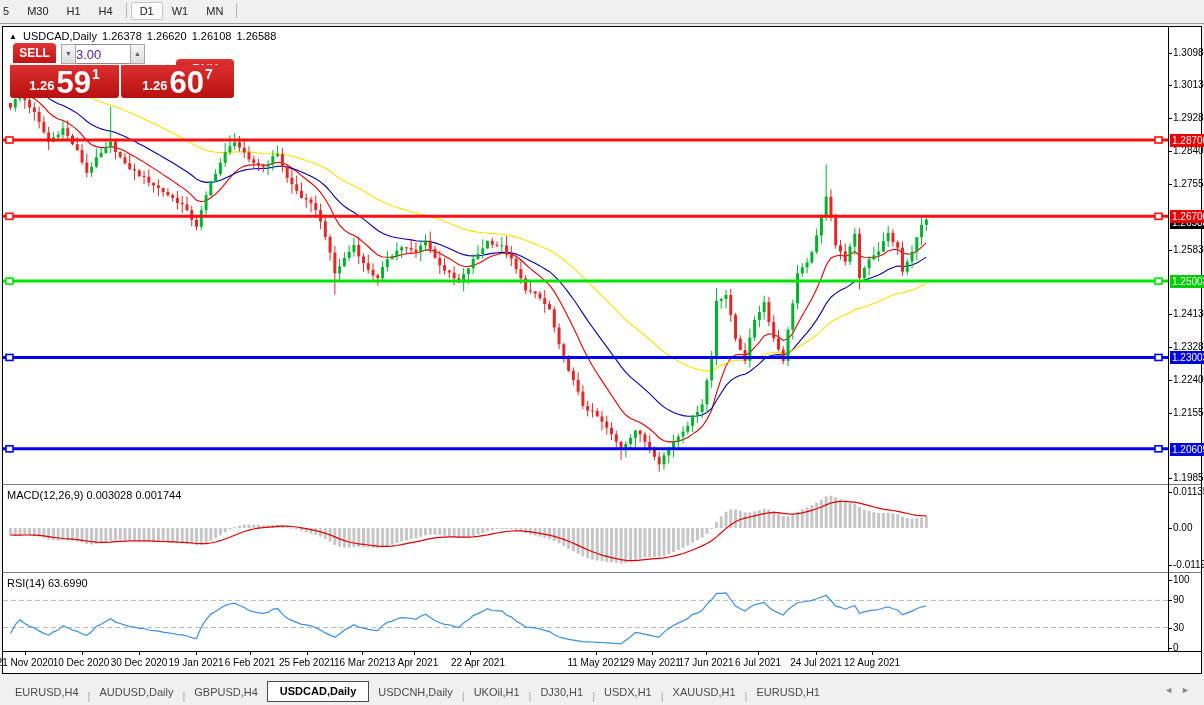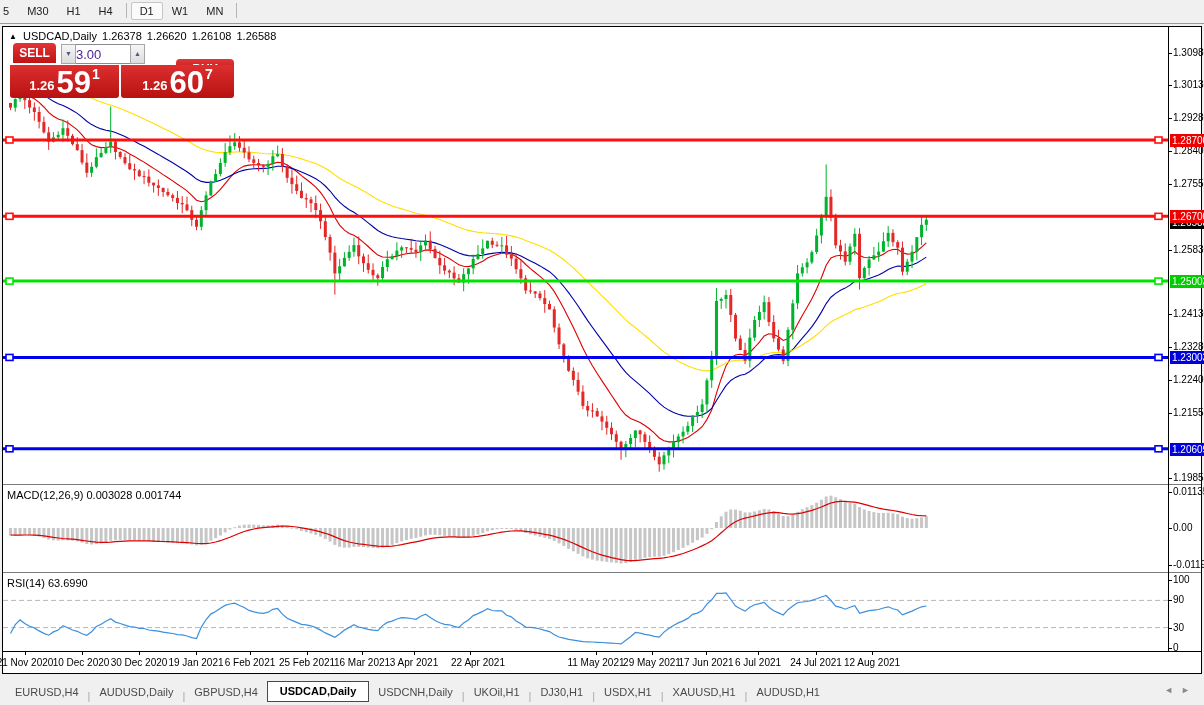--- a/index.html
+++ b/index.html
@@ -842,16 +842,16 @@
       <div class="tab">USDCNH,Daily</div>
       <span class="tab-sep">|</span>
       <div class="tab">UKOil,H1</div>
       <span class="tab-sep">|</span>
       <div class="tab">DJ30,H1</div>
       <span class="tab-sep">|</span>
       <div class="tab">USDX,H1</div>
       <span class="tab-sep">|</span>
       <div class="tab">XAUUSD,H1</div>
       <span class="tab-sep">|</span>
-      <div class="tab">AUDUSD,H1</div>
+      <div class="tab">EURUSD,H1</div>
     </div>
   <div class="scroll-arrows"><span>◄</span><span>►</span></div>
 </div>
 
 </body></html>

